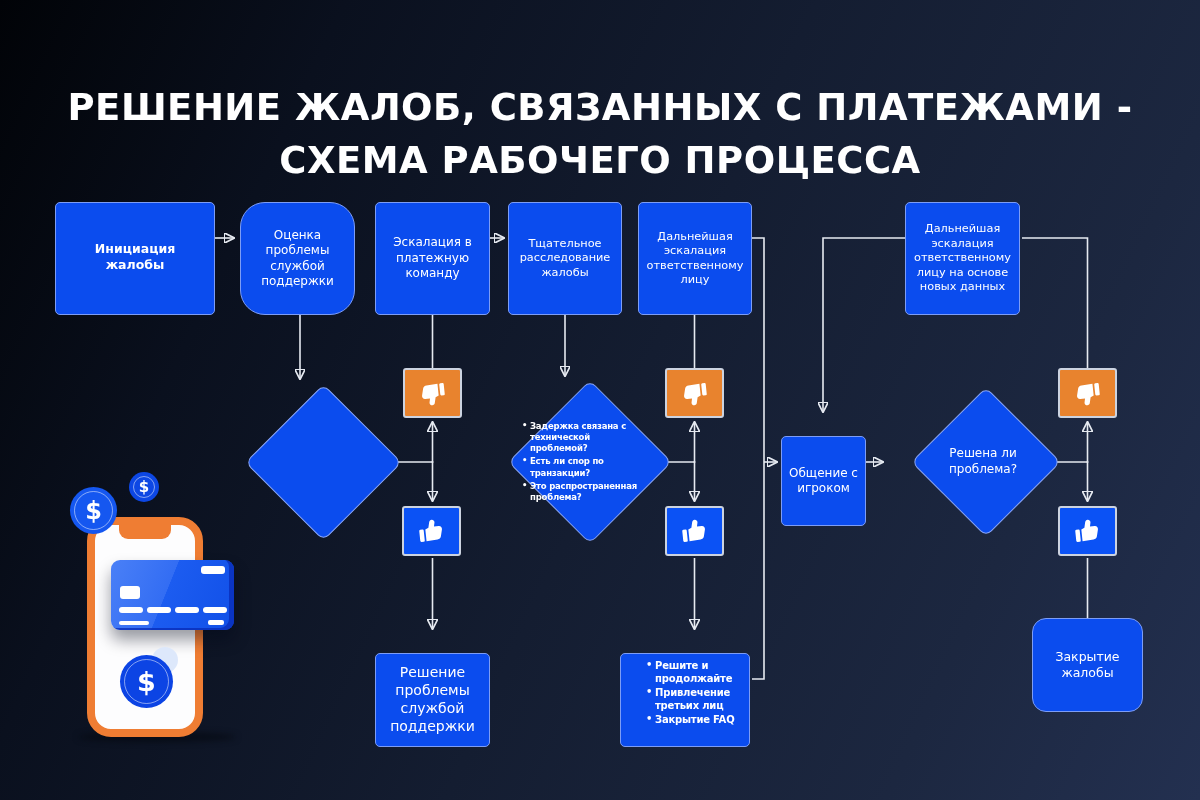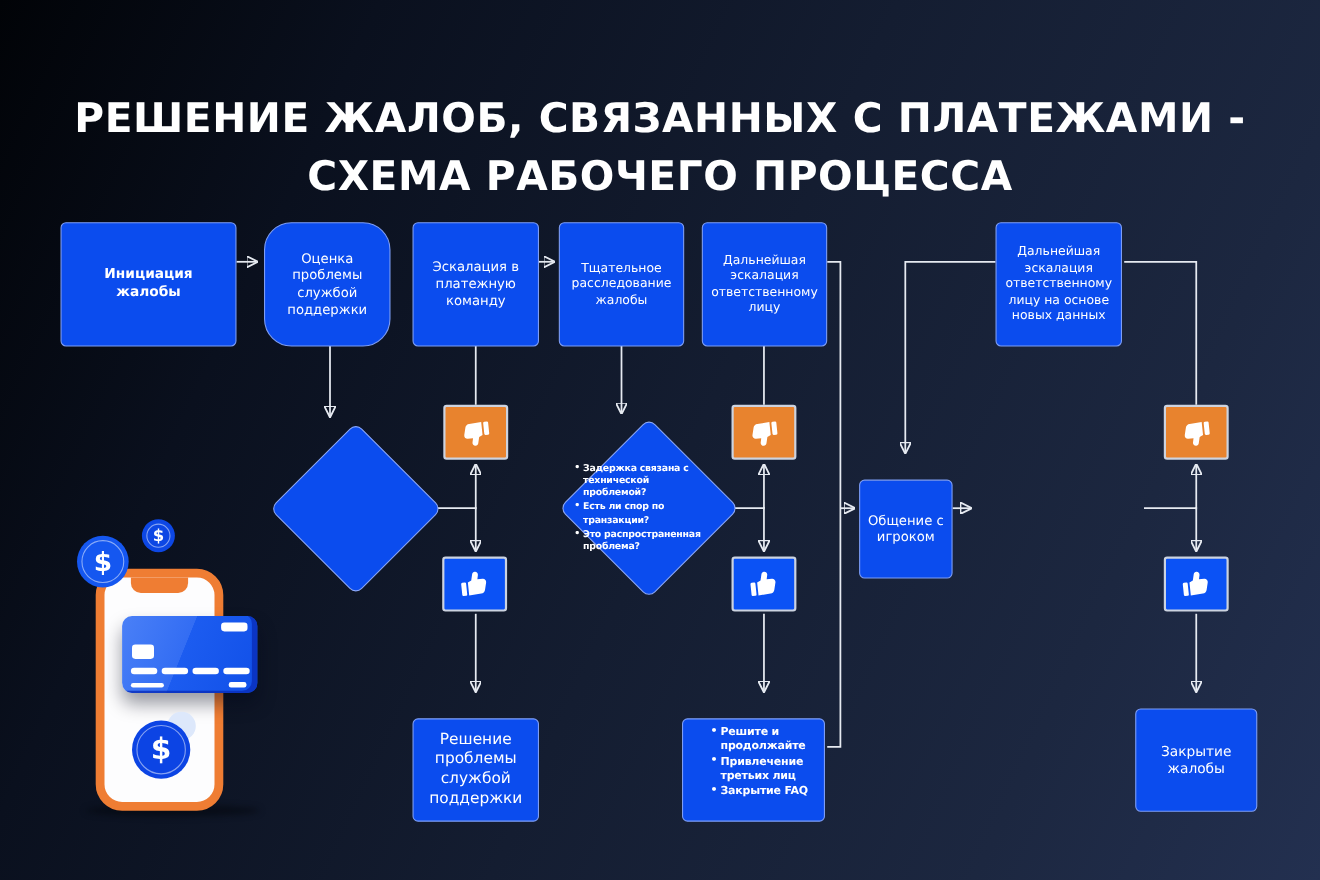--- a/index.html
+++ b/index.html
@@ -22,21 +22,21 @@
   .node-initiation{left:55px;top:182px;width:160px;height:113px;padding:6px 8px;}
   .node-initiation .head{font-weight:700;font-size:12.5px;margin-bottom:3px;}
   .node-initiation .body{font-size:9.8px;line-height:1.32;}
   .node-assessment{left:240px;top:182px;width:115px;height:113px;border-radius:25px;}
   .node-escalation-payment{left:375px;top:182px;width:115px;height:113px;}
   .node-investigation{left:508px;top:182px;width:114px;height:113px;font-size:11.3px;}
   .node-escalation-responsible{left:638px;top:182px;width:114px;height:113px;font-size:11.3px;}
   .node-escalation-newdata{left:905px;top:182px;width:115px;height:113px;font-size:11.3px;}
   .node-communication{left:781px;top:416px;width:85px;height:90px;justify-content:flex-end;}
   .node-support-resolution{left:375px;top:633px;width:115px;height:94px;font-size:14px;}
-  .node-closure{left:1032px;top:624px;width:111px;height:94px;font-size:12.5px;}
+  .node-closure{left:1032px;top:598px;width:111px;height:94px;font-size:12.5px;border-radius:14px;}
   .node-actions{left:620px;top:633px;width:130px;height:94px;align-items:flex-start;justify-content:center;text-align:left;padding:6px 6px 6px 25px;}
   
   .blist{display:flex;flex-direction:column;gap:2px;}
   .bitem{position:relative;padding-left:9px;font-weight:700;font-size:10px;line-height:1.25;letter-spacing:-.2px;}
   .bitem::before{content:"•";position:absolute;left:0;top:-1px;}
   
   .dwrap{position:absolute;display:flex;align-items:center;justify-content:flex-end;}
   .dshape{position:absolute;background:#0b4cee;border:1.5px solid #8aa6f6;border-radius:8px;
     transform:rotate(45deg);box-sizing:border-box;}
   .dlabel{position:relative;z-index:1;text-align:center;font-size:12px;line-height:1.3;}
@@ -148,20 +148,24 @@
 
   <div class="dwrap d2">
     <div class="dshape"></div>
     <div class="dlabel blist">
       <div class="bitem">Задержка связана с технической проблемой?</div>
       <div class="bitem">Есть ли спор по транзакции?</div>
       <div class="bitem">Это распространенная проблема?</div>
     </div>
   </div>
 
+  <div class="dwrap d3">
+    <div class="dshape"></div>
+    <div class="dlabel">Решена ли проблема?</div>
+  </div>
 
   <div class="thumb down" style="left:403px;top:368px;">
     <svg viewBox="0 0 24 24">
         <rect x="2.6" y="9.8" width="3.5" height="9.4" rx="0.9"></rect>
         <path d="M7.4 19.2 V10 l2.5-1.1 1.1-4.4 c.25-1 1.1-1.6 2-1.6 1.3 0 2.3 1.25 2 2.5 l-.7 3 h3.7 c1.5 0 2.6 1.45 2.2 2.9 l-1.35 5.2 c-.3 1.3-1.5 2.2-2.85 2.2 z"></path>
       </svg>
   </div>
   <div class="thumb down" style="left:665px;top:368px;">
     <svg viewBox="0 0 24 24">
         <rect x="2.6" y="9.8" width="3.5" height="9.4" rx="0.9"></rect>

